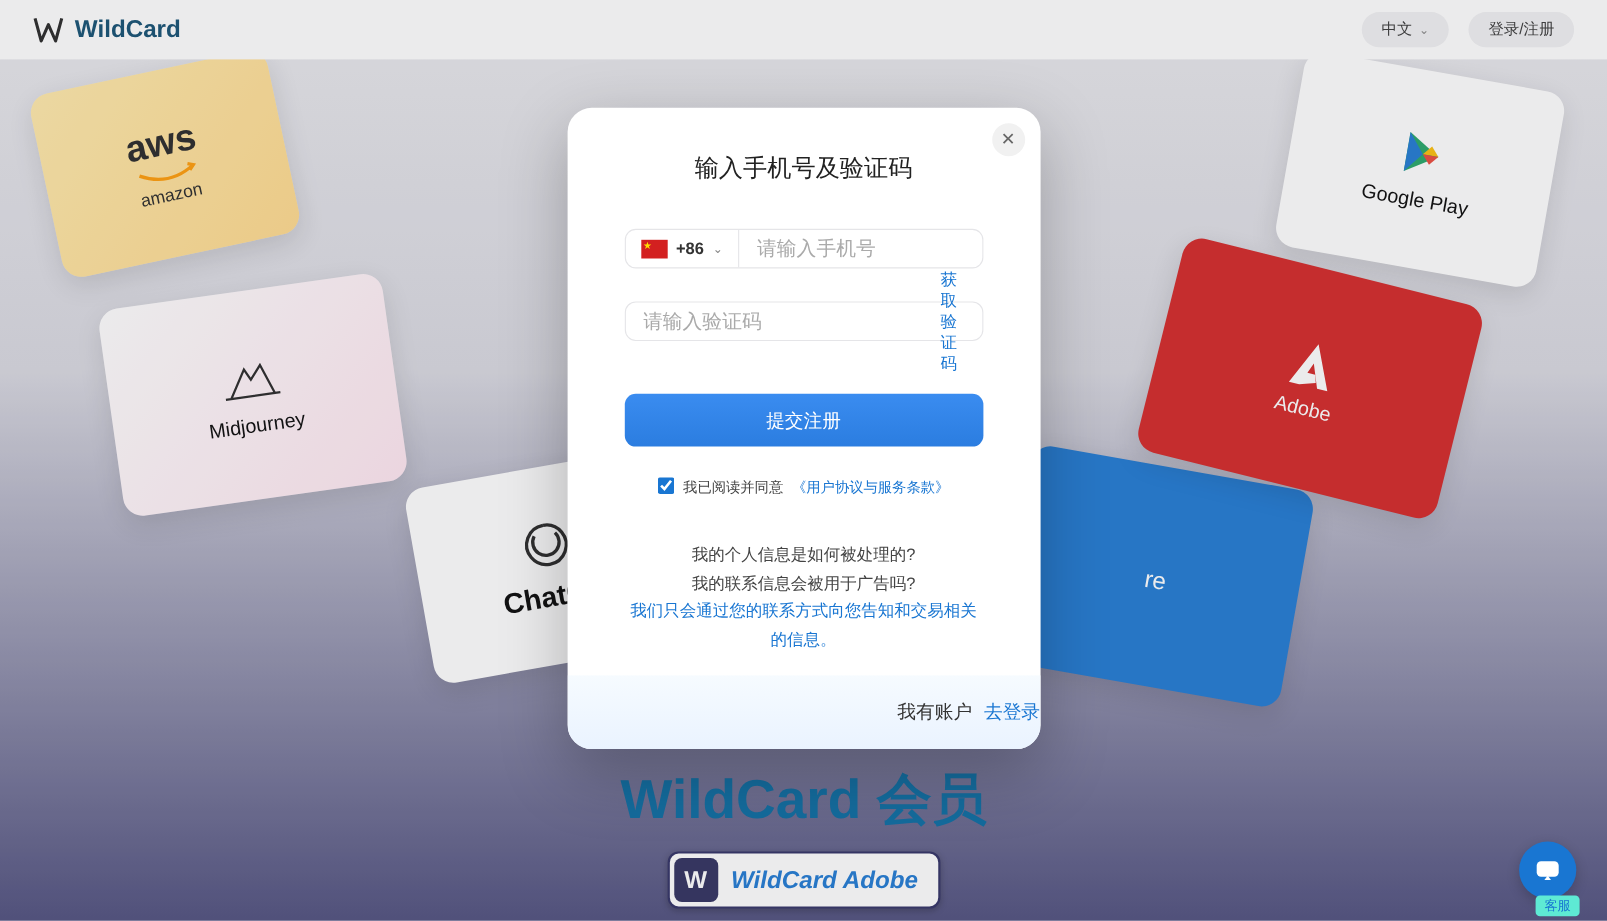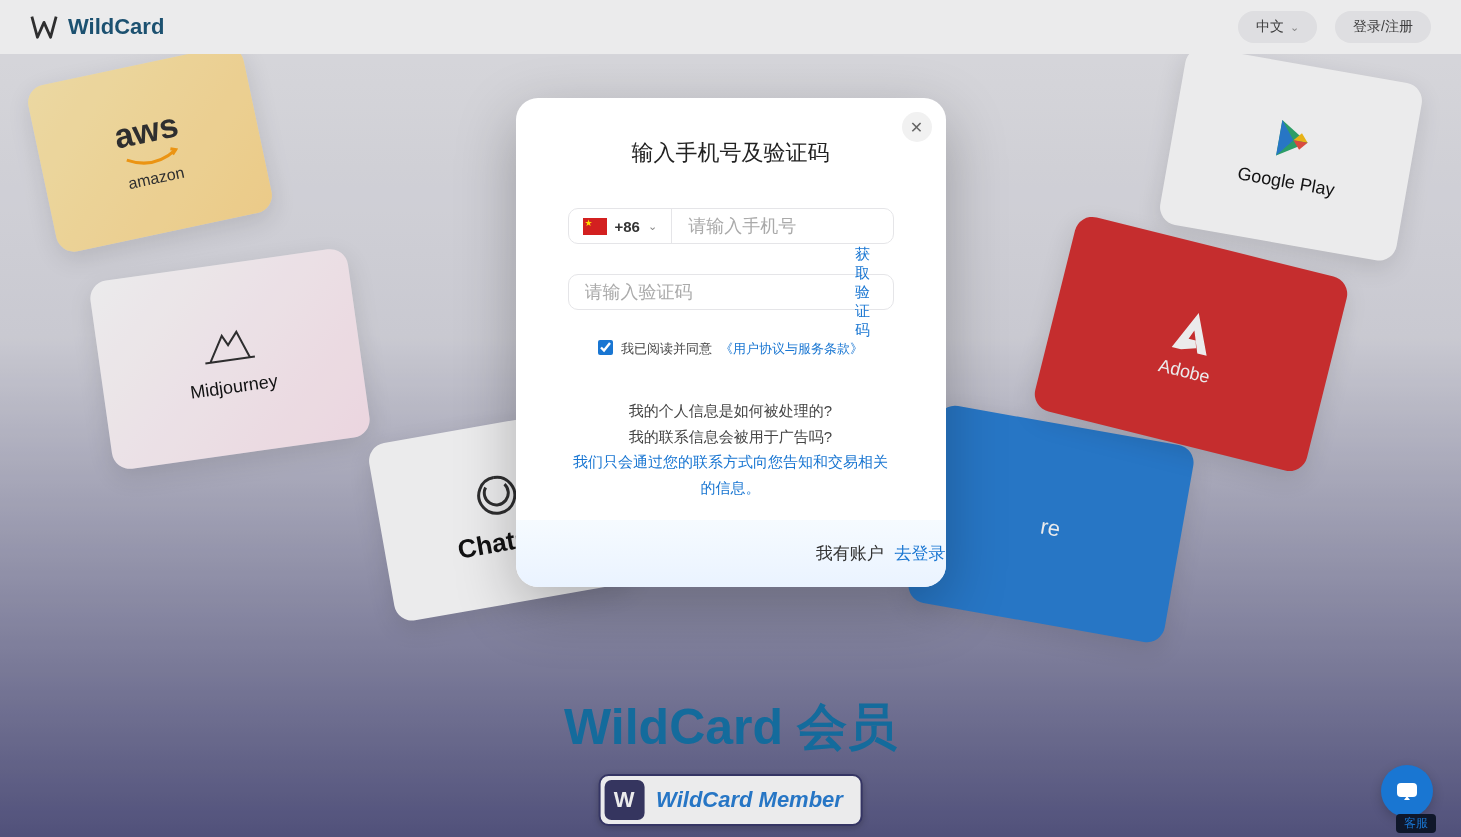--- a/index.html
+++ b/index.html
@@ -206,21 +206,21 @@
       border-radius: 50%;
       background: #1976d2;
       display: flex; align-items: center; justify-content: center;
       z-index: 30;
       box-shadow: 0 4px 12px rgba(0,0,0,0.2);
     }
     .support-label {
       position: absolute;
       bottom: 4px; right: 25px;
       font-size: 12px; color: #1976d2;
-      background: #0f172a; padding: 1px 8px;
+      background: #5eead4; padding: 1px 8px;
       border-radius: 4px; z-index: 31;
     }
     .chevron { font-size: 11px; color: #888; }
   </style>
 </head>
 <body>
 
 <div class="header">
   <div class="logo-wrap">
     <div class="logo-mark">
@@ -281,21 +281,21 @@
   <div class="card card-adobe">
     <svg viewBox="0 0 50 40">
         <path d="M10 38 L25 5 L40 38 L32 38 L25 20 L22 28 L28 28 L30 34 L18 38 Z" fill="#fff"></path>
       </svg>
     <div class="label">Adobe</div>
   </div>
 
   <div class="member-title">WildCard 会员</div>
   <div class="member-badge">
     <div class="mbadge-mark">W</div>
-    <div class="mbadge-text">WildCard Member</div>
+    <div class="mbadge-text">WildCard Adobe</div>
   </div>
 </div>
 
 <div class="overlay"></div>
 
 <div class="modal">
   <button class="modal-close">
     <span>✕</span>
   </button>
   <div class="modal-inner">
@@ -308,20 +308,21 @@
         <span class="chevron">⌄</span>
       </div>
       <input class="phone-inp" placeholder="请输入手机号" style="">
     </div>
 
     <div class="input-row">
       <input class="code-inp" placeholder="请输入验证码" style="">
       <button class="get-code">获取验证码</button>
     </div>
 
+    <button class="submit-btn">提交注册</button>
 
     <div class="agree-row">
       <input type="checkbox" checked="" style="">
       <span>我已阅读并同意</span>
       <a href="#">《用户协议与服务条款》</a>
     </div>
 
     <div class="privacy-block">
       <div class="q">我的个人信息是如何被处理的?</div>
       <div class="q">我的联系信息会被用于广告吗?</div>

